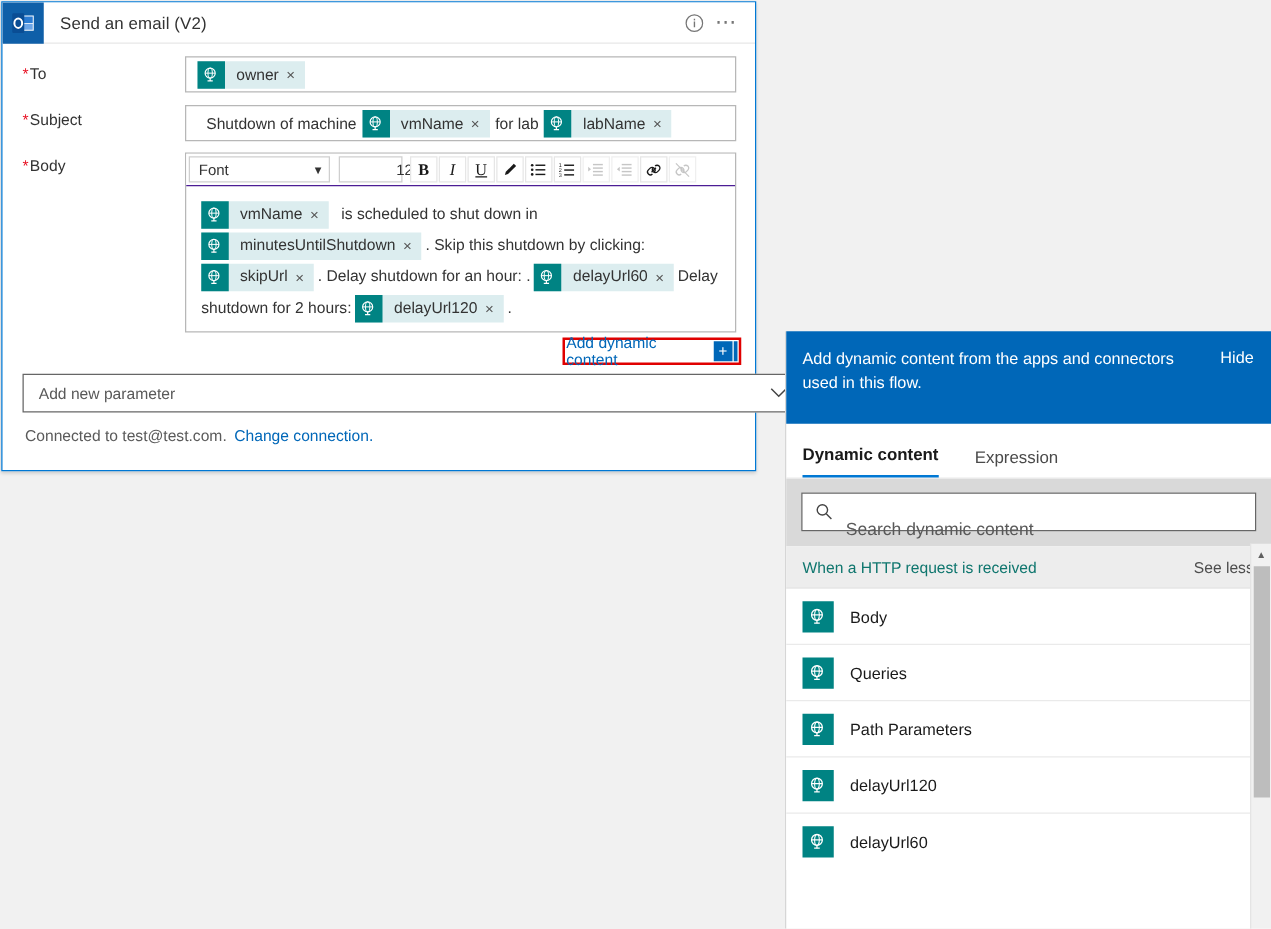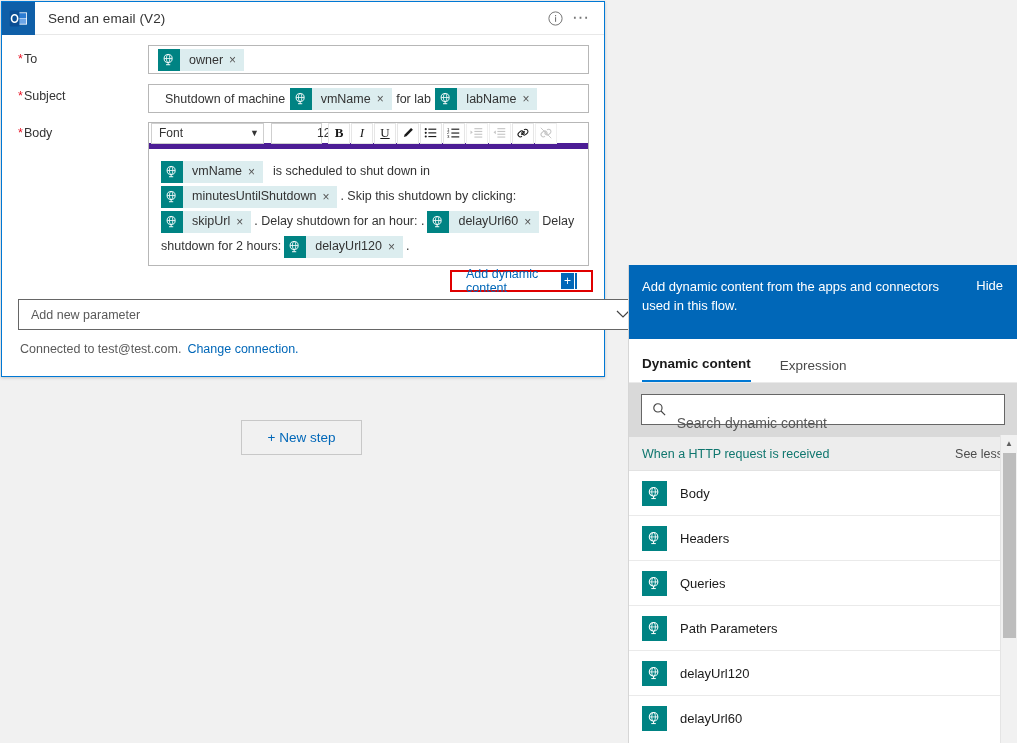--- a/index.html
+++ b/index.html
@@ -63,35 +63,35 @@
   .chip .cico {
     width: 22px; height: 22px; background: #008383;
     display:flex; align-items:center; justify-content:center; flex:0 0 22px;
   }
   .chip .ctxt { font-size: 12.5px; color: #333; padding: 0 6px 0 9px; }
   .chip .cx { font-size: 12px; color: #555; padding-right: 8px; cursor: pointer; line-height: 1; }
 
   
   #rte { position: absolute; left: 146px; top: 120px; width: 441px; height: 144px;
          border: 1px solid #b7b7b7; background: #fff; }
-  #rte-toolbar { height: 26px; border-bottom: 6px solid #4c1d95; display: flex; align-items: center;
+  #rte-toolbar { height: 26px; border-bottom: 1px solid #4c1d95; display: flex; align-items: center;
                  padding-left: 2px; background: #fff; }
   .tb-sel { border: 1px solid #cfcfcf; height: 21px; display:flex; align-items:center;
             font-size: 12px; color:#333; padding: 0 4px 0 7px; background:#fff; cursor:pointer; }
   .tb-sel .carat { margin-left: auto; padding-left: 8px; font-size: 9px; color:#333; }
   .tb-btn { width: 22px; height: 21px; display:flex; align-items:center; justify-content:center;
             border:1px solid #e6e6e6; margin-left:1px; background:#fff; font-size:13px; color:#1a1a1a; cursor:pointer; }
   .tb-btn.dis { color:#c6c6c6; border-color:#efefef; }
   #rte-body { padding: 10px 8px 6px 12px; font-size: 12.5px; color: #333; line-height: 25px; }
   #rte-body .tx { padding: 0 3px; }
 
   
   #adc-wrap {
     position: absolute; left: 448px; top: 268px; width: 143px; height: 22px;
-    border: 2px solid #e00000; display: flex; align-items: center; padding: 0 14px;
+    border: 2px solid #e00000; display: flex; align-items: center; padding: 0 1px;
   }
   #adc-link { font-size: 12.5px; color: #0067b8; cursor: pointer; }
   #adc-plus {
     margin-left: 5px; width: 16px; height: 16px; background: #0067b8; color:#fff;
     font-size: 12px; display:flex; align-items:center; justify-content:center; cursor:pointer;
   }
   #adc-caret { width:3px; height:16px; background:#0067b8; margin-left:1px; }
 
   
   #anp {
@@ -405,21 +405,20 @@
               <path d="M1 1 L7 7 L13 1" fill="none" stroke="#444" stroke-width="1.2"></path>
             </svg>
         </span>
       </div>
 
       <div id="conn">
         <span>Connected to test@test.com.</span><a>Change connection.</a>
       </div>
     </div>
 
-    <div id="new-step">+ New step</div>
   </div>
 
   <div id="panel">
     <div id="panel-banner">
       <div class="btxt">Add dynamic content from the apps and connectors used in this flow.</div>
       <div class="hide">Hide</div>
     </div>
 
     <div id="panel-tabs">
       <div class="ptab active">Dynamic content</div>
@@ -459,56 +458,44 @@
       <div class="dc-item">
         <span class="dico">
             <svg width="15" height="15" viewBox="0 0 16 16">
               <circle cx="7" cy="6.3" r="4.6" fill="none" stroke="#fff" stroke-width="1.1"></circle>
               <ellipse cx="7" cy="6.3" rx="2" ry="4.6" fill="none" stroke="#fff" stroke-width="0.9"></ellipse>
               <line x1="2.4" y1="6.3" x2="11.6" y2="6.3" stroke="#fff" stroke-width="0.9"></line>
               <line x1="7" y1="10.9" x2="7" y2="13.4" stroke="#fff" stroke-width="1.1"></line>
               <line x1="4.6" y1="13.4" x2="9.4" y2="13.4" stroke="#fff" stroke-width="1.1"></line>
             </svg>
           </span>
-        <span class="dlbl">Headers</span>
+        <span class="dlbl">Queries</span>
       </div>
       <div class="dc-item">
         <span class="dico">
             <svg width="15" height="15" viewBox="0 0 16 16">
               <circle cx="7" cy="6.3" r="4.6" fill="none" stroke="#fff" stroke-width="1.1"></circle>
               <ellipse cx="7" cy="6.3" rx="2" ry="4.6" fill="none" stroke="#fff" stroke-width="0.9"></ellipse>
               <line x1="2.4" y1="6.3" x2="11.6" y2="6.3" stroke="#fff" stroke-width="0.9"></line>
               <line x1="7" y1="10.9" x2="7" y2="13.4" stroke="#fff" stroke-width="1.1"></line>
               <line x1="4.6" y1="13.4" x2="9.4" y2="13.4" stroke="#fff" stroke-width="1.1"></line>
             </svg>
           </span>
-        <span class="dlbl">Queries</span>
+        <span class="dlbl">Path Parameters</span>
       </div>
       <div class="dc-item">
         <span class="dico">
             <svg width="15" height="15" viewBox="0 0 16 16">
               <circle cx="7" cy="6.3" r="4.6" fill="none" stroke="#fff" stroke-width="1.1"></circle>
               <ellipse cx="7" cy="6.3" rx="2" ry="4.6" fill="none" stroke="#fff" stroke-width="0.9"></ellipse>
               <line x1="2.4" y1="6.3" x2="11.6" y2="6.3" stroke="#fff" stroke-width="0.9"></line>
               <line x1="7" y1="10.9" x2="7" y2="13.4" stroke="#fff" stroke-width="1.1"></line>
               <line x1="4.6" y1="13.4" x2="9.4" y2="13.4" stroke="#fff" stroke-width="1.1"></line>
             </svg>
           </span>
-        <span class="dlbl">Path Parameters</span>
-      </div>
-      <div class="dc-item">
-        <span class="dico">
-            <svg width="15" height="15" viewBox="0 0 16 16">
-              <circle cx="7" cy="6.3" r="4.6" fill="none" stroke="#fff" stroke-width="1.1"></circle>
-              <ellipse cx="7" cy="6.3" rx="2" ry="4.6" fill="none" stroke="#fff" stroke-width="0.9"></ellipse>
-              <line x1="2.4" y1="6.3" x2="11.6" y2="6.3" stroke="#fff" stroke-width="0.9"></line>
-              <line x1="7" y1="10.9" x2="7" y2="13.4" stroke="#fff" stroke-width="1.1"></line>
-              <line x1="4.6" y1="13.4" x2="9.4" y2="13.4" stroke="#fff" stroke-width="1.1"></line>
-            </svg>
-          </span>
         <span class="dlbl">delayUrl120</span>
       </div>
       <div class="dc-item" style="border-bottom:none;">
         <span class="dico">
             <svg width="15" height="15" viewBox="0 0 16 16">
               <circle cx="7" cy="6.3" r="4.6" fill="none" stroke="#fff" stroke-width="1.1"></circle>
               <ellipse cx="7" cy="6.3" rx="2" ry="4.6" fill="none" stroke="#fff" stroke-width="0.9"></ellipse>
               <line x1="2.4" y1="6.3" x2="11.6" y2="6.3" stroke="#fff" stroke-width="0.9"></line>
               <line x1="7" y1="10.9" x2="7" y2="13.4" stroke="#fff" stroke-width="1.1"></line>
               <line x1="4.6" y1="13.4" x2="9.4" y2="13.4" stroke="#fff" stroke-width="1.1"></line>

